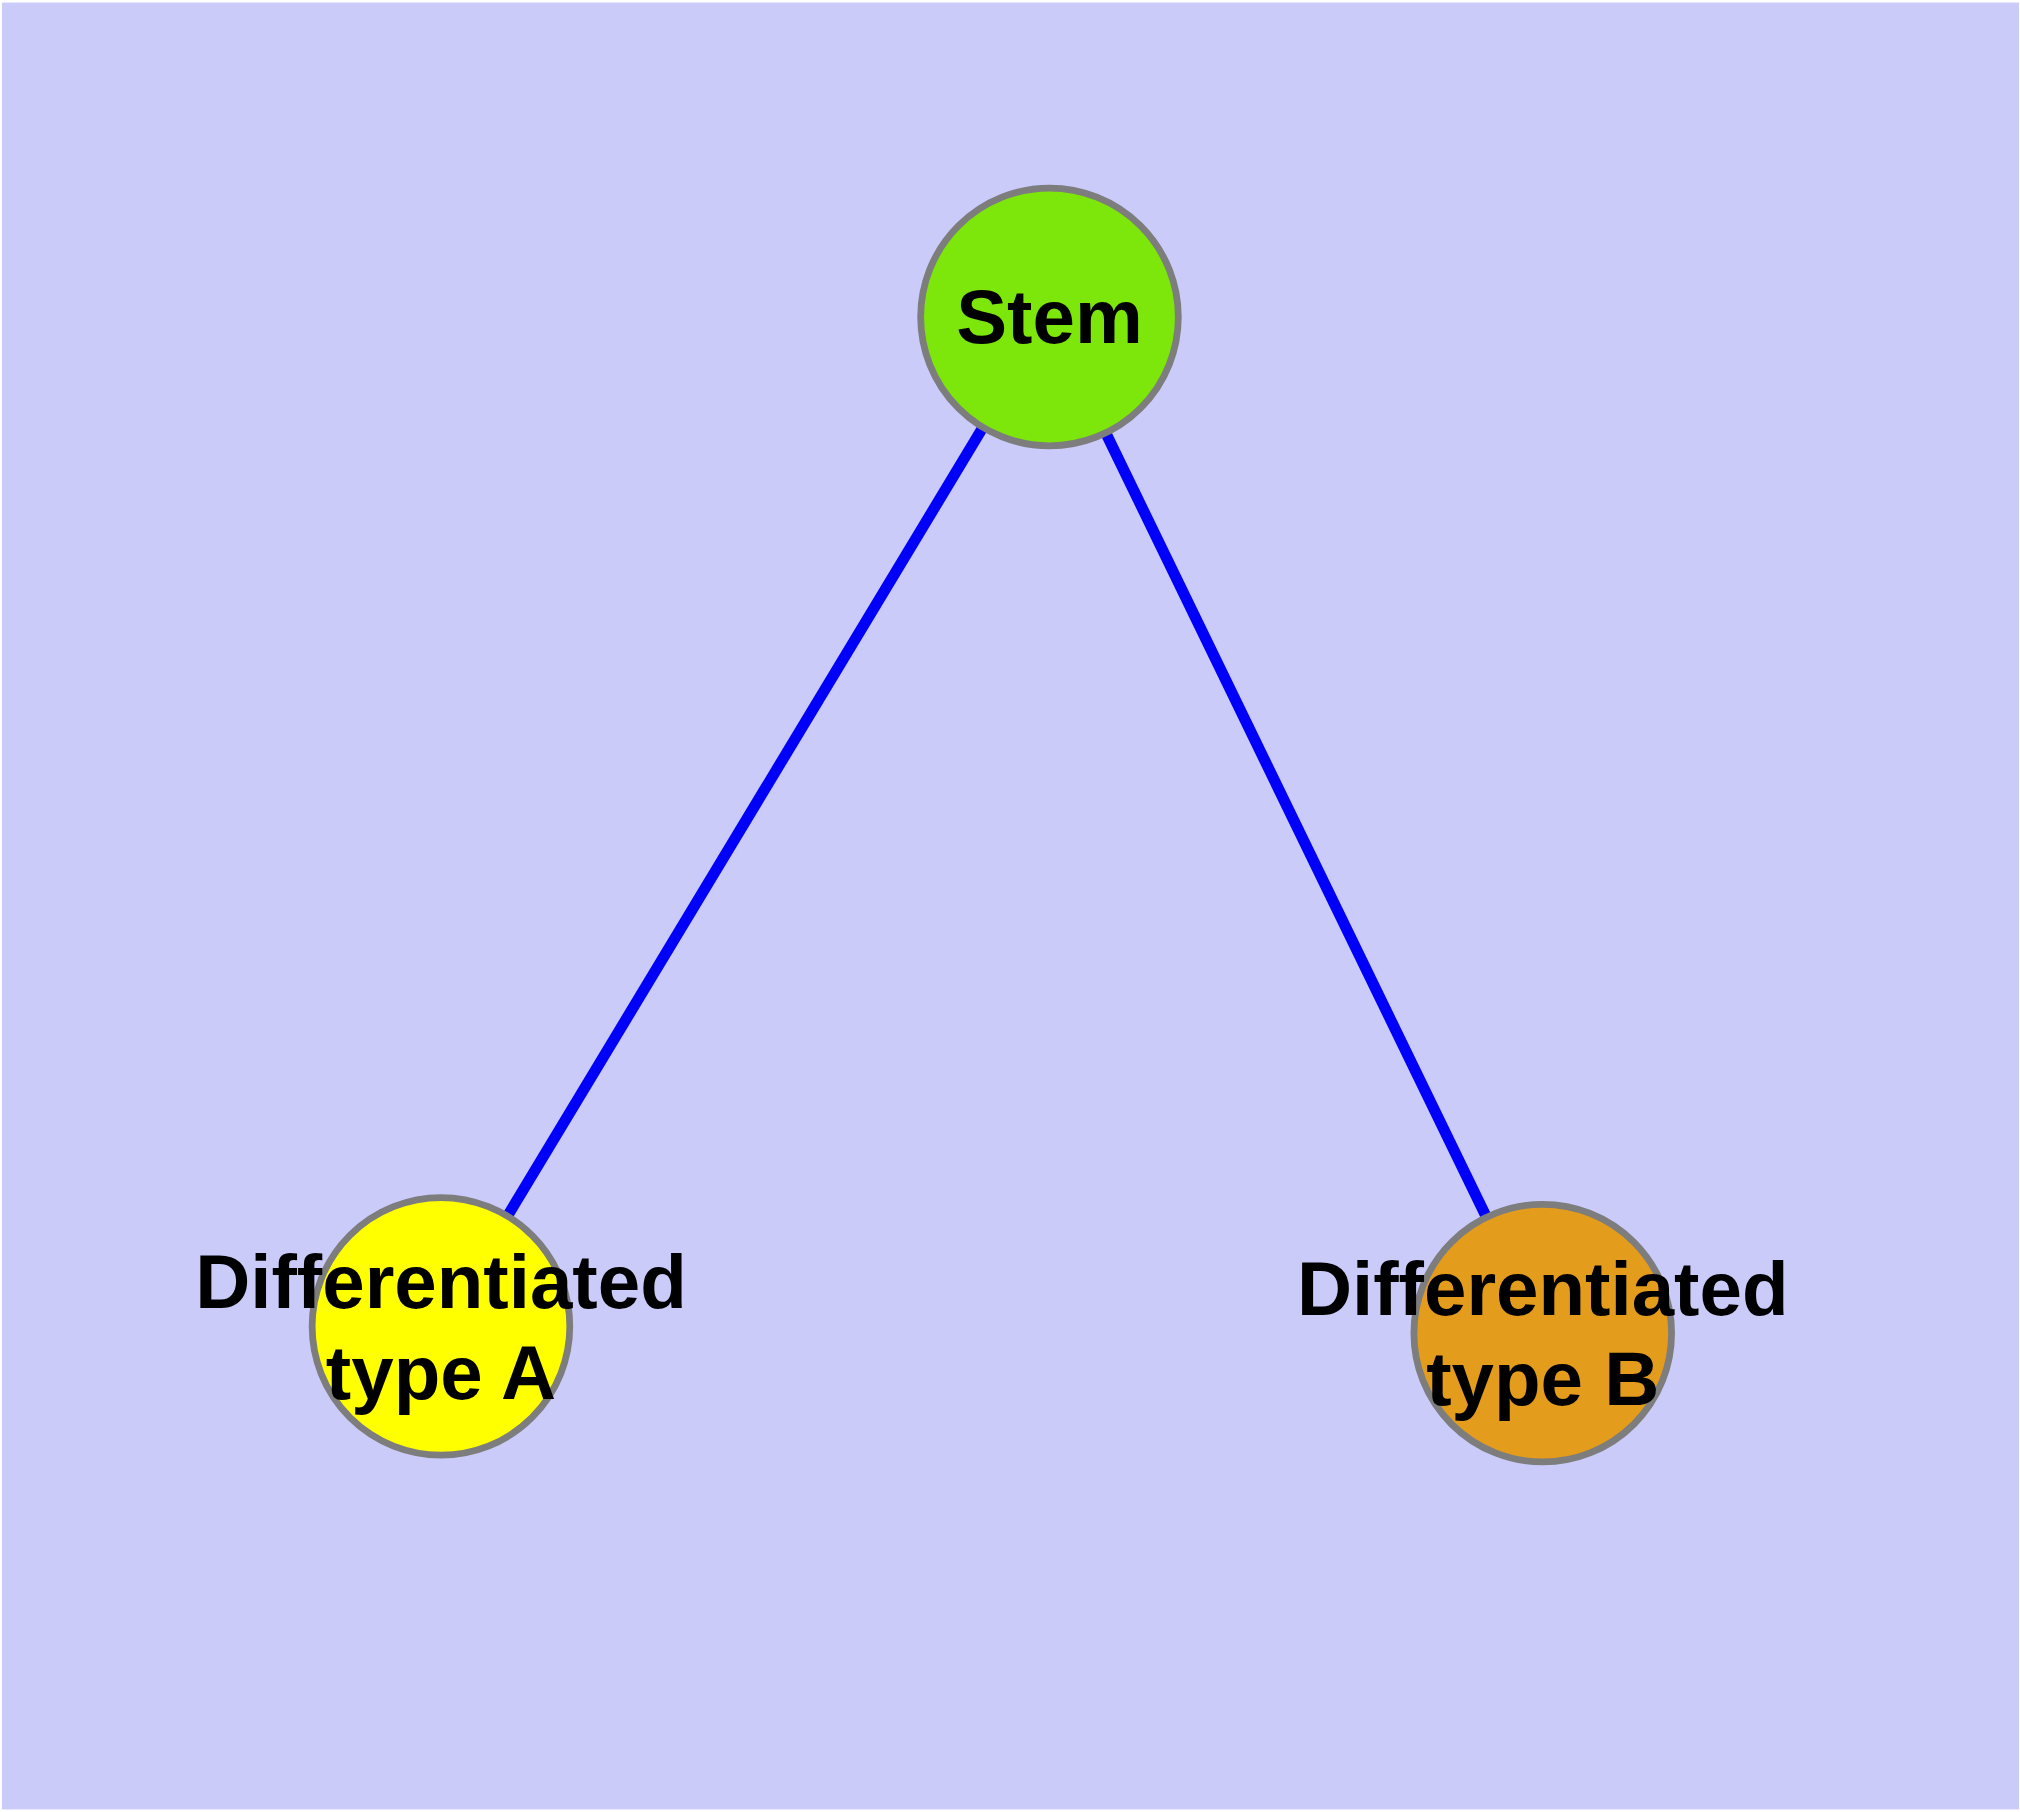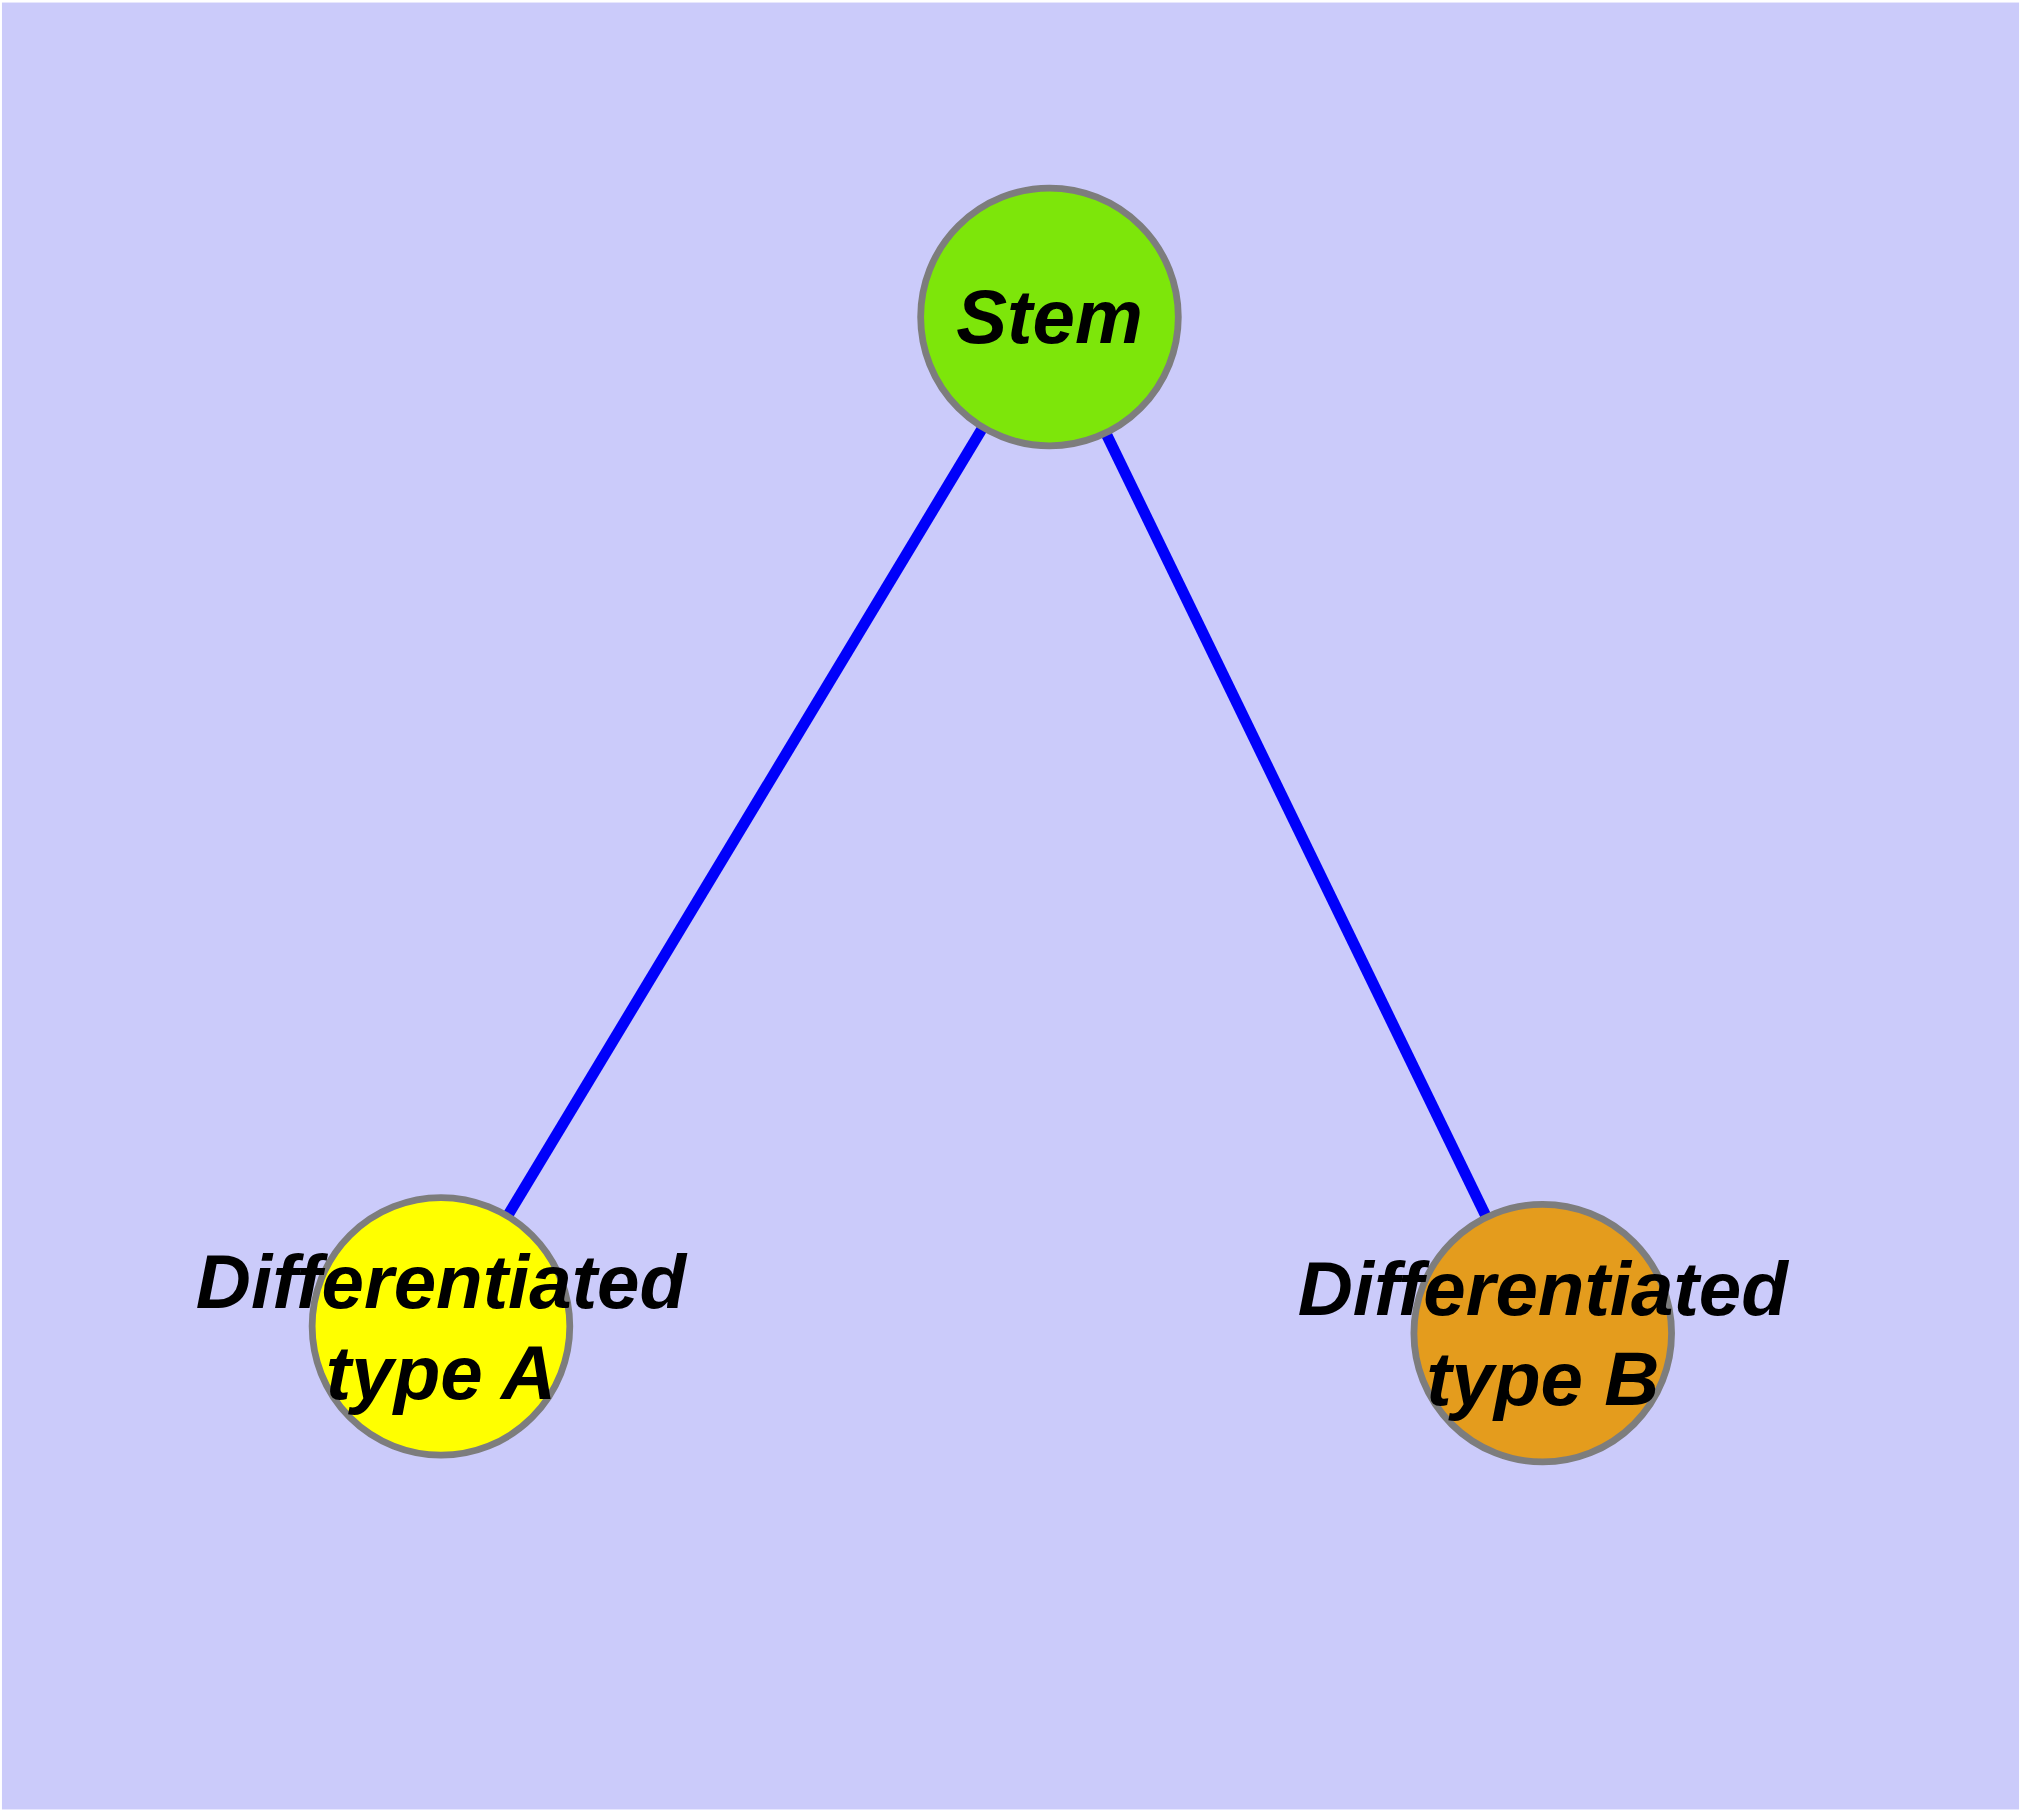--- a/index.html
+++ b/index.html
@@ -7,21 +7,20 @@
     padding: 0;
     background: #ffffff;
     width: 2021px;
     height: 1812px;
     overflow: hidden;
   }
   .diagram-wrap {
     position: relative;
     width: 2021px;
     height: 1532px;
-    font-style: italic;
   }
   svg { display: block; }
   .edge {
     stroke-width: 13px;
     fill: none;
     stroke-linecap: butt;
   }
   .node-circle {
     stroke-width: 8px;
   }

